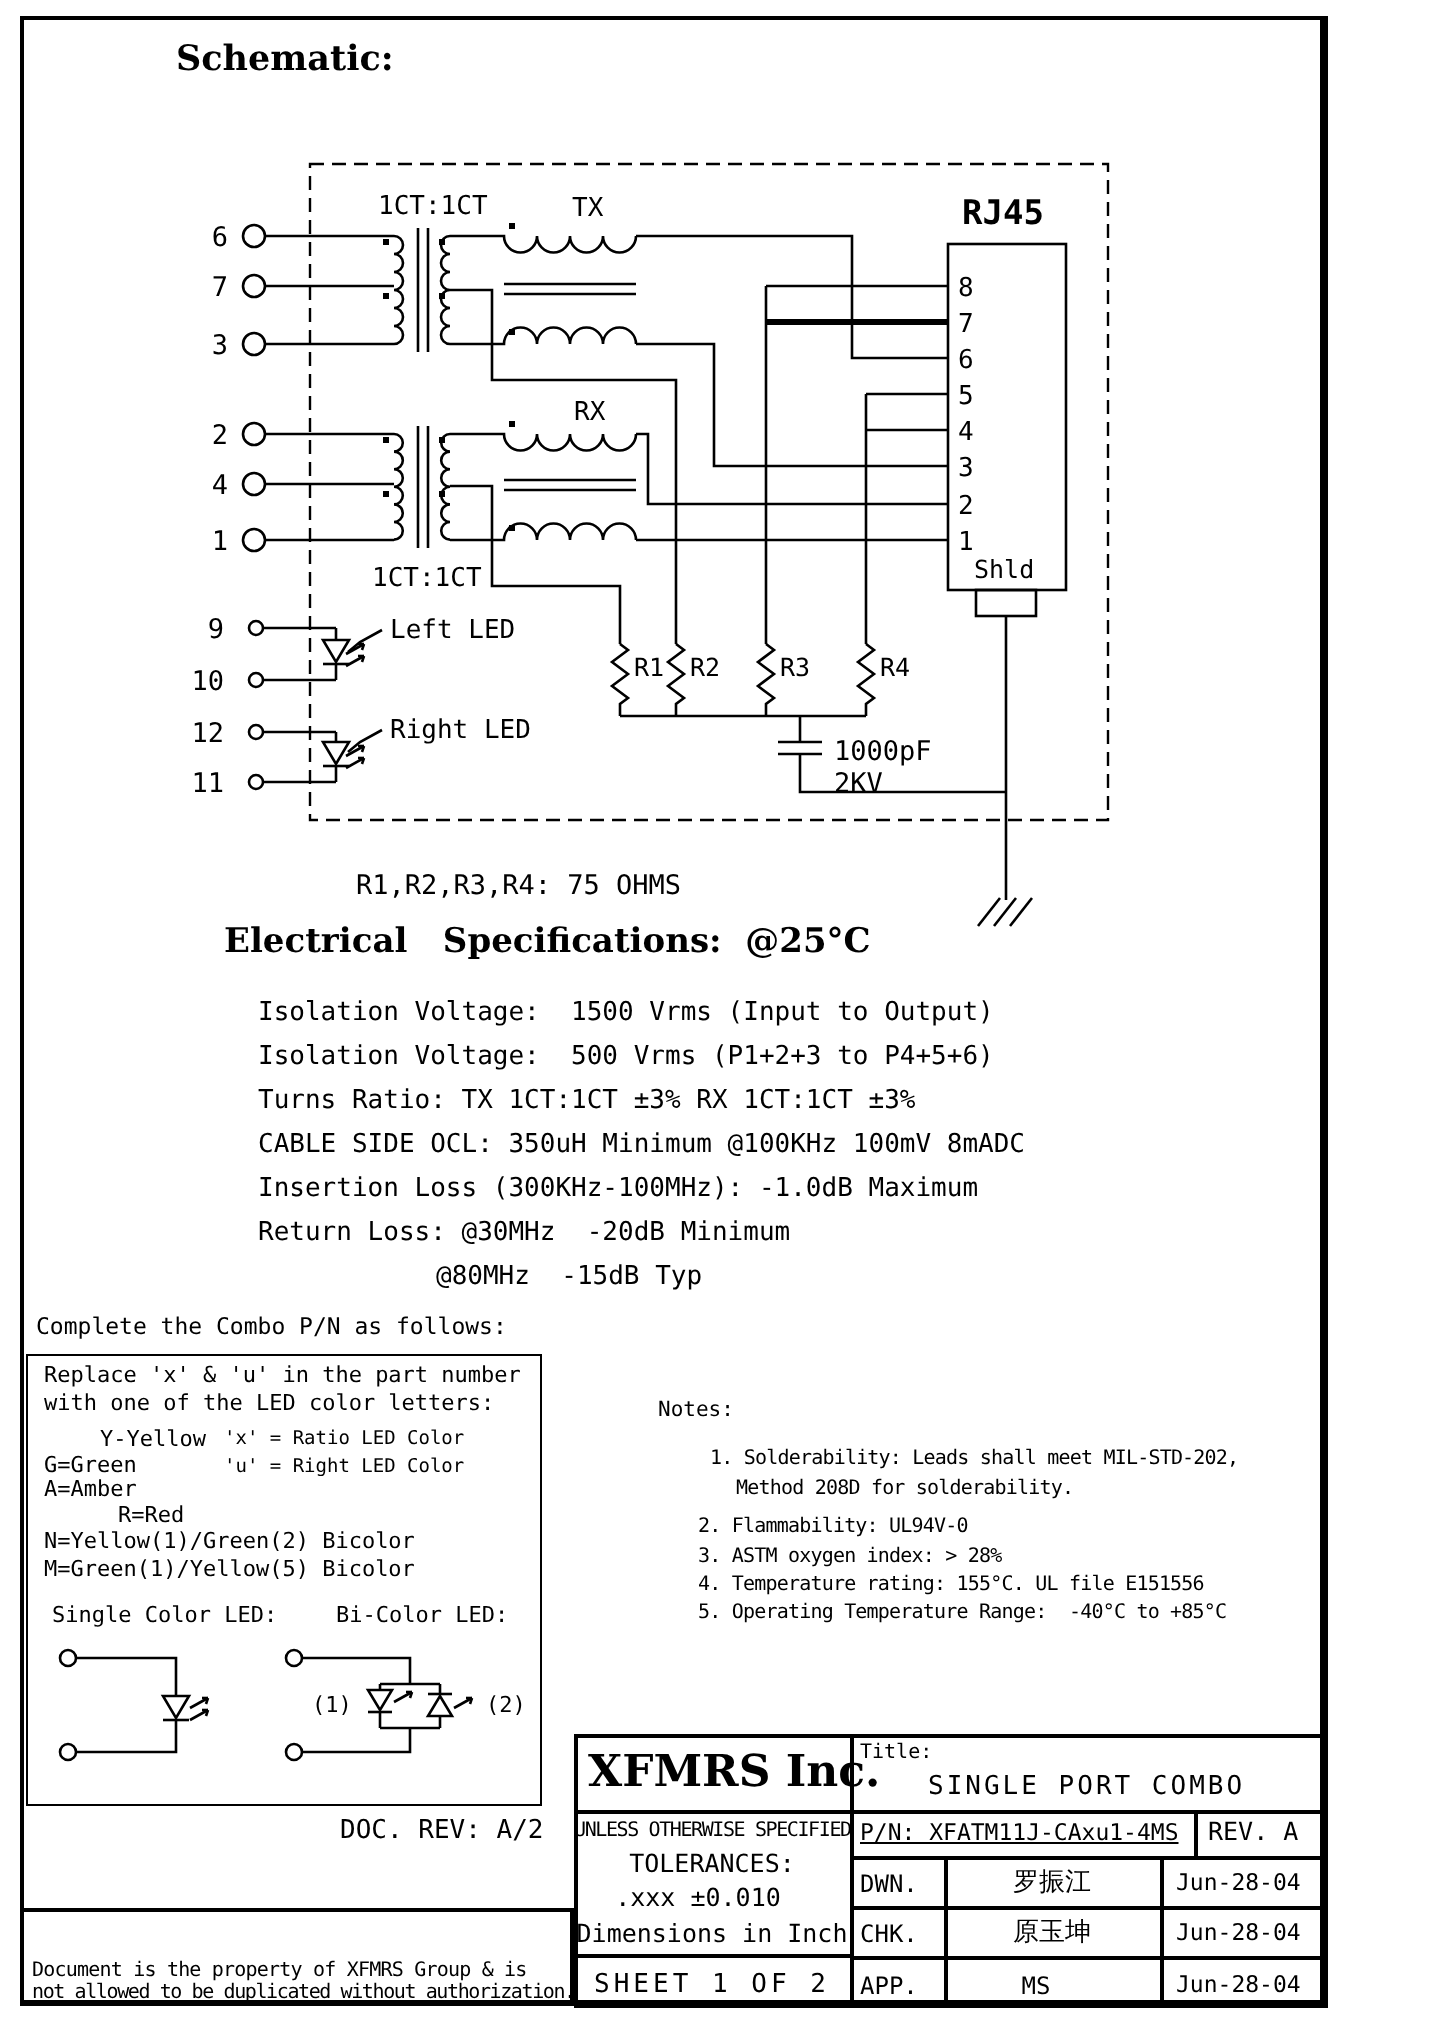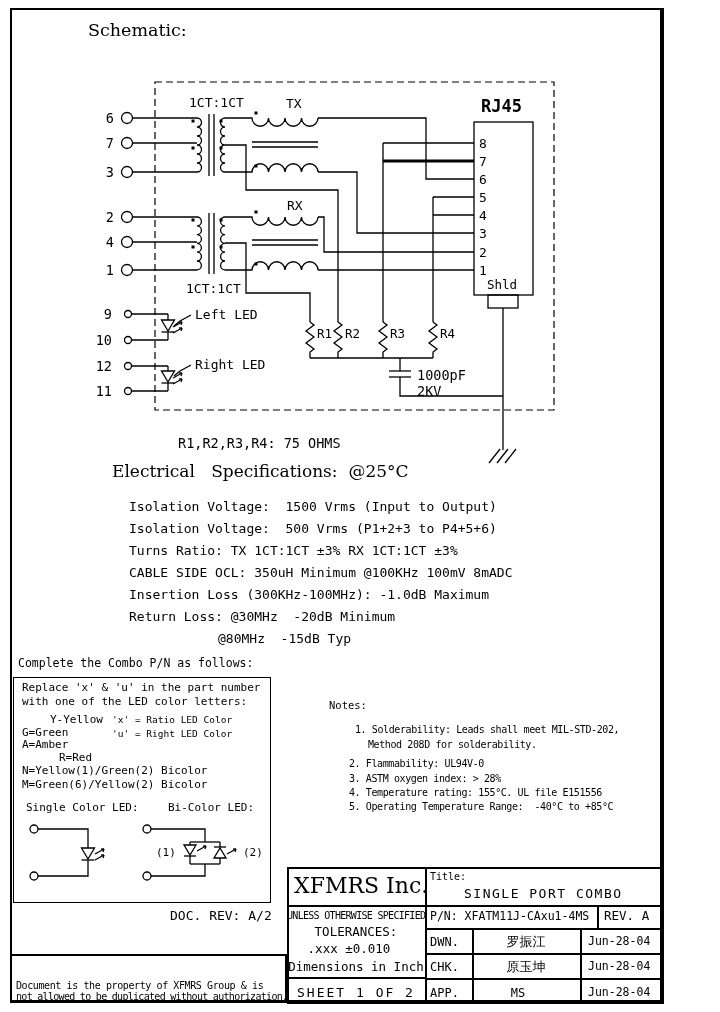--- a/index.html
+++ b/index.html
@@ -2,21 +2,21 @@
 <html><head>
 <meta charset="utf-8">
 <style>
   html,body{margin:0;padding:0;background:#fff;}
   #page{position:relative;width:720px;height:1012px;background:#ffffff;overflow:hidden;
         font-family:"DejaVu Sans Mono",monospace;color:#000;}
   #frame{position:absolute;left:10px;top:8px;width:654px;height:995px;box-sizing:border-box;
          border-left:2px solid #000;border-top:2px solid #000;border-right:4px solid #000;border-bottom:3px solid #000;}
   .t{position:absolute;white-space:pre;color:#000;line-height:1;}
   .mono{font-family:"DejaVu Sans Mono",monospace;}
-  .serif{font-family:"DejaVu Serif",serif;font-weight:normal;text-align:right;}
+  .serif{font-family:"DejaVu Serif",serif;font-weight:bold;text-align:right;}
   .sans{font-family:"Liberation Sans",sans-serif;}
   svg{position:absolute;left:0;top:0;}
   svg .w{stroke:#000;stroke-width:1.3;fill:none;}
   svg .bold{stroke:#000;stroke-width:3;fill:none;}
   svg .dash{stroke:#000;stroke-width:1.2;fill:none;stroke-dasharray:7 4;}
   svg text{fill:#000;stroke:none;font-family:"DejaVu Sans Mono",monospace;}
   svg .dot{fill:#000;stroke:none;}
   .hl,.vl{position:absolute;background:#000;}
   .box{position:absolute;box-sizing:border-box;border:2px solid #000;}
   .cell-center{text-align:center;}
@@ -261,21 +261,21 @@
 
   <div class="t mono" style="left:18px;top:658px;font-size:11.5px;">Complete the Combo P/N as follows:</div>
   <div class="box" style="left:13px;top:677px;width:258px;height:226px;border-width:1.5px;"></div>
   <div class="t mono" style="left:22px;top:682px;font-size:11px;">Replace 'x' &amp; 'u' in the part number</div>
   <div class="t mono" style="left:22px;top:696px;font-size:11px;">with one of the LED color letters:</div>
   <div class="t mono" style="left:22px;top:714px;font-size:11px;margin-left:28px;">Y-Yellow</div>
   <div class="t mono" style="left:22px;top:727px;font-size:11px;">G=Green</div>
   <div class="t mono" style="left:22px;top:739px;font-size:11px;">A=Amber</div>
   <div class="t mono" style="left:22px;top:752px;font-size:11px;padding-left:37px;">R=Red</div>
   <div class="t mono" style="left:22px;top:765px;font-size:11px;">N=Yellow(1)/Green(2) Bicolor</div>
-  <div class="t mono" style="left:22px;top:779px;font-size:11px;">M=Green(6)/Yellow(2) Bicolor</div>
+  <div class="t mono" style="left:22px;top:779px;font-size:11px;">M=Green(1)/Yellow(5) Bicolor</div>
   <div class="t mono" style="left:112px;top:715px;font-size:9.5px;">'x' = Ratio LED Color</div>
   <div class="t mono" style="left:112px;top:729px;font-size:9.5px;">'u' = Right LED Color</div>
   <div class="t mono" style="left:26px;top:802px;font-size:11px;">Single Color LED:</div>
   <div class="t mono" style="left:168px;top:802px;font-size:11px;">Bi-Color LED:</div>
 
   <div class="t mono" style="left:170px;top:909px;font-size:13px;">DOC. REV: A/2</div>
 
   <div class="t mono" style="left:329px;top:700px;font-size:10.5px;">Notes:</div>
   <div class="t mono" style="left:355px;top:725px;font-size:10px;letter-spacing:-0.4px;">1. Solderability: Leads shall meet MIL-STD-202,</div>
   <div class="t mono" style="left:368px;top:740px;font-size:10px;letter-spacing:-0.4px;">Method 208D for solderability.</div>
@@ -291,21 +291,21 @@
   <div class="hl" style="left:425px;top:928px;width:239px;height:1.5px;"></div>
   <div class="hl" style="left:425px;top:953px;width:239px;height:1.5px;"></div>
   <div class="hl" style="left:425px;top:978px;width:239px;height:1.5px;"></div>
   <div class="vl" style="left:597px;top:905px;width:1.5px;height:23px;"></div>
   <div class="vl" style="left:472px;top:928px;width:1.5px;height:76px;"></div>
   <div class="vl" style="left:580px;top:928px;width:1.5px;height:76px;"></div>
 
   <div class="t serif" style="left:294px;top:875px;font-size:22px;">XFMRS Inc.</div>
   <div class="t mono" style="left:430px;top:872px;font-size:10px;">Title:</div>
   <div class="t mono" style="left:464px;top:887px;font-size:13px;letter-spacing:1.5px;">SINGLE PORT COMBO</div>
-  <div class="t mono" style="left:430px;top:911px;font-size:11.5px;">P/N: XFATM11J-CAxu1-4MS</div>
+  <div class="t mono" style="left:430px;top:911px;font-size:11.5px;text-decoration:underline;">P/N: XFATM11J-CAxu1-4MS</div>
   <div class="t mono" style="left:604px;top:910px;font-size:12.5px;">REV. A</div>
 
   <div class="t mono cell-center" style="left:287px;top:911px;width:127px;font-size:10px;letter-spacing:-0.7px;">UNLESS OTHERWISE SPECIFIED</div>
   <div class="t mono cell-center" style="left:287px;top:926px;width:138px;font-size:12.5px;">TOLERANCES:</div>
   <div class="t mono cell-center" style="left:287px;top:943px;width:124px;font-size:12.5px;">.xxx ±0.010</div>
   <div class="t mono cell-center" style="left:287px;top:961px;width:138px;font-size:12.5px;">Dimensions in Inch</div>
   <div class="t mono cell-center" style="left:287px;top:986px;width:138px;font-size:13px;letter-spacing:2px;">SHEET 1 OF 2</div>
 
   <div class="t mono" style="left:430px;top:936px;font-size:12px;">DWN.</div>
   <div class="t mono cell-center" style="left:472px;top:935px;width:108px;font-size:13px;">罗振江</div>

